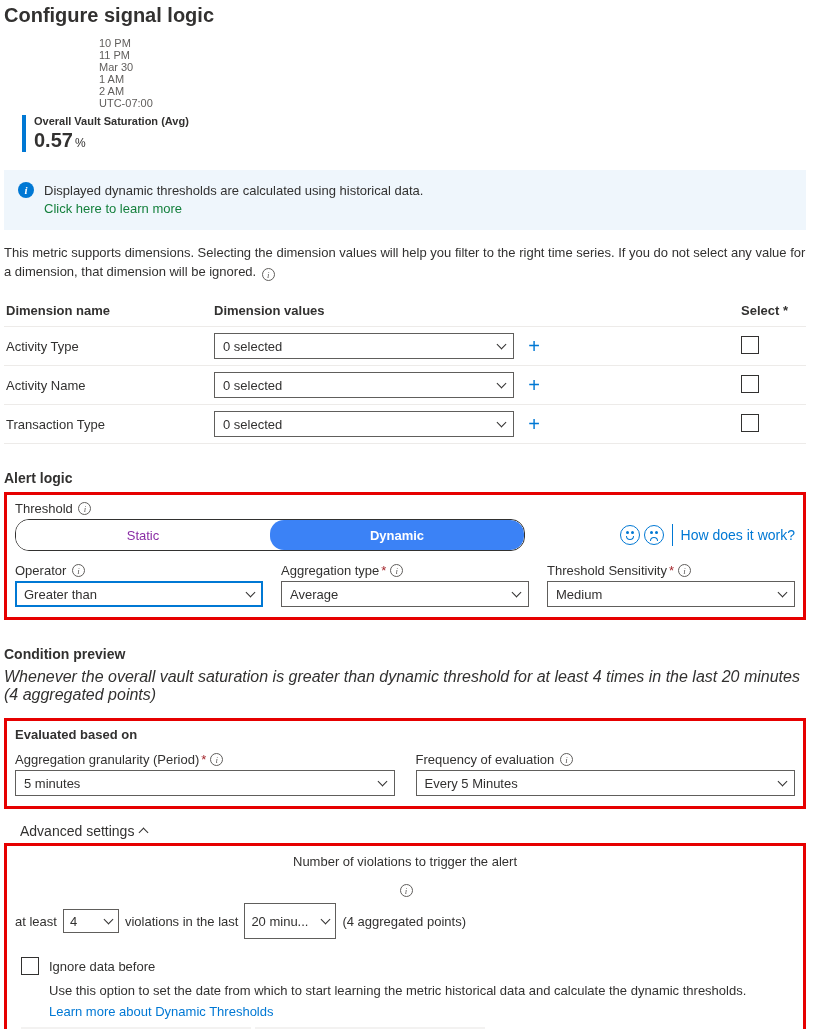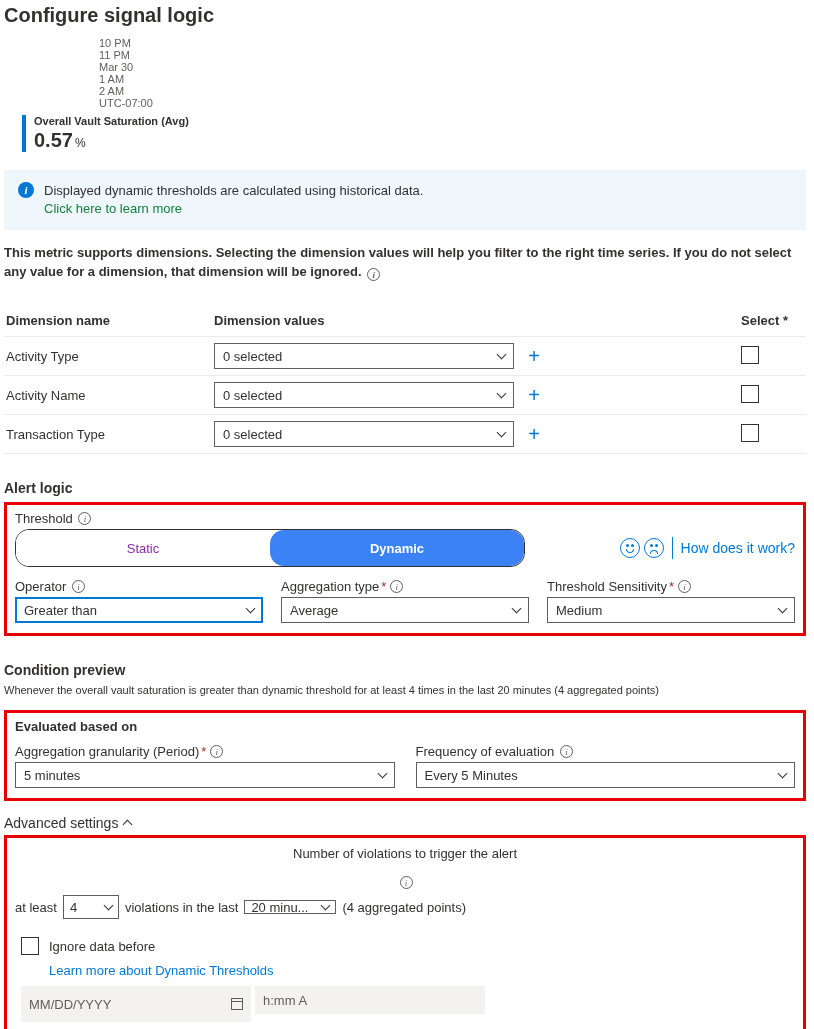--- a/index.html
+++ b/index.html
@@ -12,21 +12,21 @@
   .metric-bar { width: 4px; background: #0078d4; margin-right: 8px; }
   .metric-label { font-size: 11px; font-weight: 600; margin-bottom: 2px; }
   .metric-value { font-size: 20px; font-weight: 600; }
   .metric-unit { font-size: 12px; font-weight: 400; margin-left: 2px; }
 
   .info-banner { background: #eff6fc; padding: 12px 14px; display: flex; align-items: flex-start; margin: 8px 0 14px 0; }
   .info-icon-wrap { width: 16px; height: 16px; border-radius: 50%; background: #0078d4; color: #fff; font-size: 11px; font-weight: 700; display: flex; align-items: center; justify-content: center; margin-right: 10px; flex-shrink: 0; font-style: italic; font-family: Georgia, serif;}
   .info-text { font-size: 13px; line-height: 1.4; }
   .link { color: #15803d; cursor: pointer; }
 
-  .help-text { font-size: 13px; line-height: 1.4; margin-bottom: 26px; font-weight: bold; }
+  .help-text { font-size: 13px; line-height: 1.4; margin-bottom: 16px; }
   .inline-info { display:inline-flex; width:13px; height:13px; border:1px solid #605e5c; border-radius:50%; align-items:center; justify-content:center; font-size:9px; color:#605e5c; font-style: italic; font-family: Georgia, serif; margin-left:2px; vertical-align: -2px;}
 
   .dim-header { display:flex; font-weight:600; padding: 6px 0 8px 0; border-bottom:1px solid #edebe9; }
   .dim-row { display:flex; align-items:center; padding: 6px 0; border-bottom:1px solid #edebe9; }
   .col-name { width: 210px; padding-left: 2px; }
   .col-values { width: 300px; }
   .col-plus { width: 40px; text-align:center; }
   .col-spacer { flex:1; }
   .col-select { width: 65px; text-align:left; }
 
@@ -35,47 +35,47 @@
   .chev-up { transform:rotate(135deg); margin-top:2px;}
   .plus-icon { color:#0078d4; font-size:20px; font-weight:300; cursor:pointer; line-height:1; }
   .checkbox { width:18px; height:18px; border:1px solid #323130; display:inline-block; cursor:pointer; }
 
   .section-title { font-weight:600; font-size:14px; margin: 26px 0 6px 0; }
   .red-frame { border: 3px solid #e60000; padding: 6px 8px 10px 8px; margin-top:4px; }
   .label-row { display:flex; align-items:center; font-size:13px; margin-bottom:3px; }
   .req { color:#a4262c; margin:0 2px; }
 
   .toggle-wrap { display:flex; align-items:center; gap: 14px; margin-bottom:12px; }
-  .pill-group { display:flex; border:1px solid #323130; border-radius: 14px; overflow:hidden; width: 510px; height:38px; }
+  .pill-group { display:flex; border:1px solid #323130; border-radius: 14px; overflow:hidden; width: 510px; height:32px; }
   .pill { flex:1; display:flex; align-items:center; justify-content:center; font-size:13px; cursor:pointer;}
   .pill-inactive { color:#8a2da5; background:#fff;}
   .pill-active { background:#3b82f6; color:#fff; font-weight:600; border-radius:14px; }
   .feedback-row { display:flex; align-items:center; gap:4px;}
   .face { width:20px; height:20px; border:1.5px solid #0078d4; border-radius:50%; display:flex; align-items:center; justify-content:center; position:relative; cursor:pointer;}
   .face::before, .face::after { content:""; position:absolute; width:3px; height:3px; background:#0078d4; border-radius:50%; top:5px;}
   .face::before{ left:5px;} .face::after{ right:5px;}
   .mouth-happy { position:absolute; bottom:4px; width:8px; height:4px; border:1.5px solid #0078d4; border-top:none; border-radius:0 0 8px 8px;}
   .mouth-sad { position:absolute; bottom:3px; width:8px; height:4px; border:1.5px solid #0078d4; border-bottom:none; border-radius:8px 8px 0 0;}
   .vdiv { width:1px; height:22px; background:#0078d4; margin:0 4px;}
   .hdiw { color:#0078d4; font-size:14px; cursor:pointer;}
 
   .three-col { display:flex; gap: 18px; }
   .three-col > div { flex:1; min-width:0; }
   .select-focused { border:1px solid #0078d4; box-shadow: inset 0 0 0 1px #0078d4; }
 
-  .preview-text { font-size: 11px; margin-bottom: 14px; }
+  .preview-text { font-style: italic; font-size: 16px; margin-bottom: 14px; }
 
   .two-col { display:flex; gap: 21px; }
   .two-col > div { flex:1; }
 
-  .adv-row { display:flex; align-items:center; gap:6px; font-size:14px; margin: 14px 0 2px 0; cursor:pointer;}
+  .adv-row { display:flex; align-items:center; gap:6px; font-size:14px; margin: 14px 0 2px 16px; cursor:pointer;}
 
   .viol-row { display:flex; align-items:center; gap:6px; font-size:13px; margin: 6px 0 18px 0;}
   .small-select { border:1px solid #605e5c; height:24px; display:flex; align-items:center; justify-content:space-between; padding:0 6px; width:56px; cursor:pointer;}
-  .mid-select { border:1px solid #605e5c; height:14px; display:flex; align-items:center; justify-content:space-between; padding:0 6px; width:92px; cursor:pointer;}
+  .mid-select { border:1px solid #605e5c; height:36px; display:flex; align-items:center; justify-content:space-between; padding:0 6px; width:92px; cursor:pointer;}
 
   .ignore-row { display:flex; align-items:center; gap:10px; margin-left: 6px; margin-bottom:8px;}
   .ignore-desc { margin-left: 34px; font-size:13px; margin-bottom:6px;}
   .learn-link { margin-left:34px; color:#0078d4; font-size:13px; cursor:pointer; margin-bottom:8px; display:block;}
   .date-inputs { display:flex; gap:4px; margin-left:6px;}
   .date-field { background:#f3f2f1; height:36px; display:flex; align-items:center; padding:0 8px; color:#605e5c; width:230px; justify-content:space-between;}
   .time-field { background:#f3f2f1; height:28px; display:flex; align-items:center; padding:0 8px; color:#605e5c; width:230px;}
   .cal-icon { display:inline-block; width:12px; height:12px; border:1px solid #605e5c; position:relative;}
   .cal-icon::before{content:""; position:absolute; top:2px; left:0; right:0; height:1px; background:#605e5c;}
 
@@ -279,20 +279,21 @@
       <span>20 minu...</span>
         <span class="chev"></span>
     </div>
     <span>(4 aggregated points)</span>
   </div>
 
   <div class="ignore-row">
     <span class="checkbox"></span>
     <span>Ignore data before</span>
   </div>
+  <div class="ignore-desc">Use this option to set the date from which to start learning the metric historical data and calculate the dynamic thresholds.</div>
   <span class="learn-link">Learn more about Dynamic Thresholds</span>
   <div class="date-inputs">
     <div class="date-field">
       <span>MM/DD/YYYY</span>
       <span class="cal-icon"></span>
     </div>
     <div class="time-field">
       <span>h:mm A</span>
     </div>
   </div>

